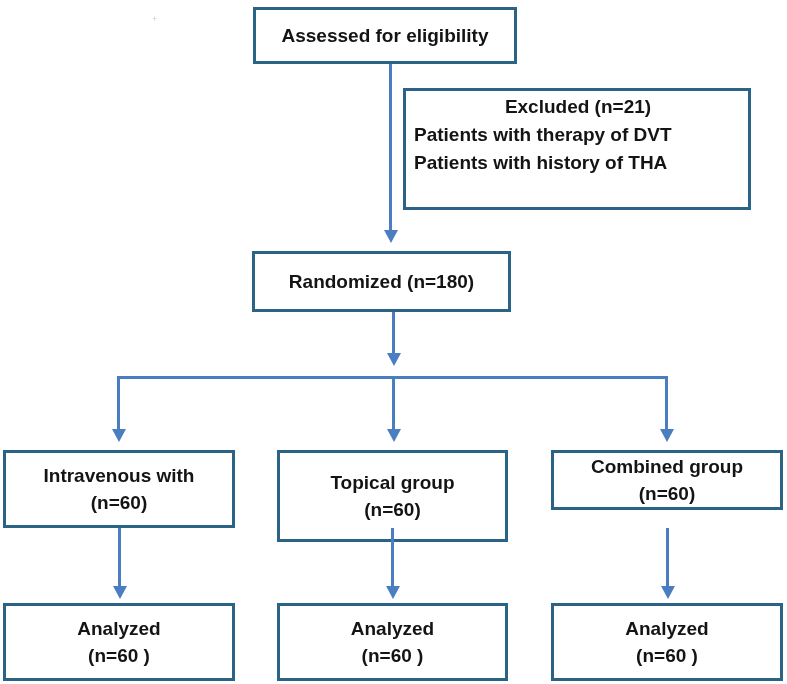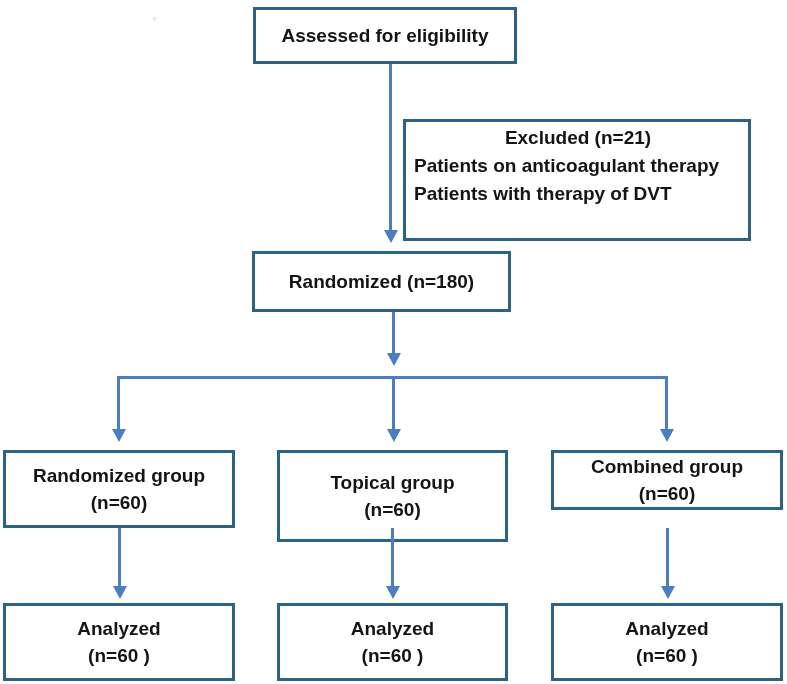--- a/index.html
+++ b/index.html
@@ -28,50 +28,50 @@
   .hline{position:absolute;height:3px;background:var(--arrow);}
   .ahead{
     position:absolute;width:0;height:0;
     border-left:7px solid transparent;border-right:7px solid transparent;
     border-top:13px solid var(--arrow);
   }
   .artifact{position:absolute;left:152px;top:17px;width:5px;height:5px;color:#cfcfcf;
     font-size:9px;line-height:5px;}
   
   #box-assessed{left:253px;top:7px;width:264px;height:57px;}
-  #box-excluded{left:403px;top:88px;width:348px;height:122px;margin-top:31px;}
+  #box-excluded{left:403px;top:88px;width:348px;height:122px;}
   #box-randomized{left:252px;top:251px;width:259px;height:61px;}
   #box-group-iv{left:3px;top:450px;width:232px;height:78px;}
   #box-group-topical{left:277px;top:450px;width:231px;height:92px;}
   #box-group-combined{left:551px;top:450px;width:232px;height:60px;}
   #box-analyzed-iv{left:3px;top:603px;width:232px;height:78px;}
   #box-analyzed-topical{left:277px;top:603px;width:231px;height:78px;}
   #box-analyzed-combined{left:551px;top:603px;width:232px;height:78px;}
 </style>
 </head>
 <body>
 
 <div class="artifact">+</div>
 
 <div class="box" id="box-assessed">
   <span>Assessed for eligibility</span>
 </div>
 
 <div class="box multiline" id="box-excluded">
   <span class="title">Excluded (n=21)</span>
-  <span>Patients on anticoagulant therapy</span>
   <span>Patients with therapy of DVT</span>
+  <span>Patients with history of THA</span>
 </div>
 
 <div class="box" id="box-randomized">
   <span>Randomized (n=180)</span>
 </div>
 
 <div class="box" id="box-group-iv">
-  <span>Randomized group</span>
+  <span>Intravenous with</span>
   <span>(n=60)</span>
 </div>
 <div class="box" id="box-group-topical">
   <span>Topical group</span>
   <span>(n=60)</span>
 </div>
 <div class="box" id="box-group-combined">
   <span>Combined group</span>
   <span>(n=60)</span>
 </div>

